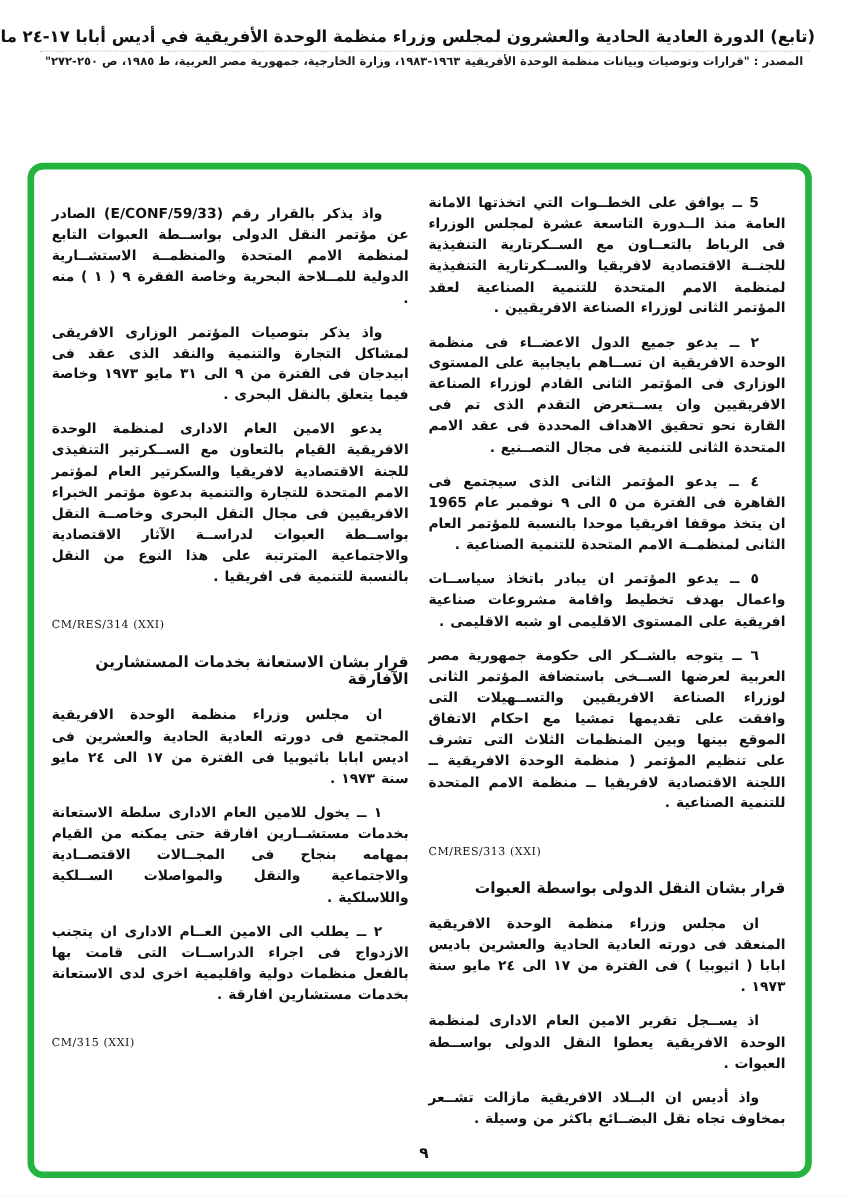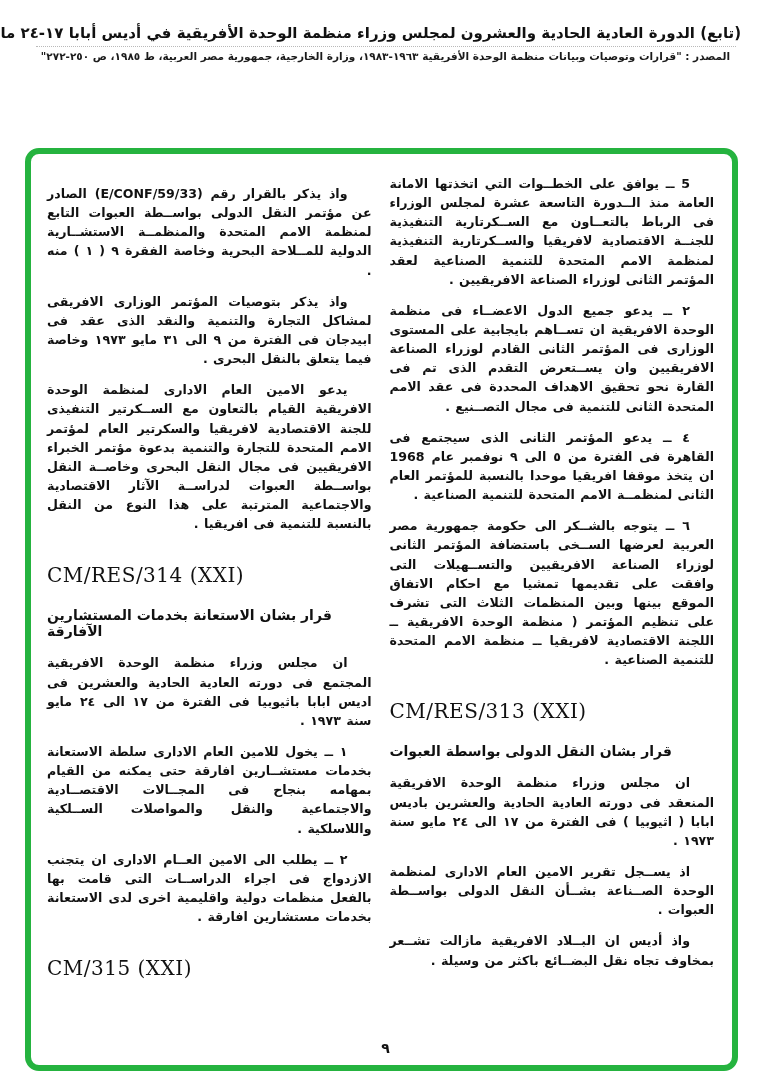--- a/index.html
+++ b/index.html
@@ -61,28 +61,28 @@
     font-size: 12.6px;
     font-weight: 700;
     line-height: 1.52;
     margin: 0 0 12px 0;
     word-spacing: 1px;
   }
   .res-ref {
     direction: ltr;
     text-align: left;
     font-family: "DejaVu Serif", "Liberation Serif", serif;
-    font-size: 20px;
+    font-size: 10px;
     font-weight: 400;
     letter-spacing: 0.5px;
     margin: 30px 0 20px 0;
   }
   .res-heading {
     direction: rtl;
-    text-align: left;
+    text-align: right;
     font-size: 14px;
     font-weight: 700;
     margin: 0 0 14px 0;
   }
   
   .footer {
     position: absolute;
     left: 0; right: 0;
     top: 1038px;
     text-align: center;
@@ -115,26 +115,27 @@
         <p class="body-p">ان مجلس وزراء منظمة الوحدة الافريقية المجتمع فى دورته العادية الحادية والعشرين فى اديس ابابا باثيوبيا فى الفترة من ١٧ الى ٢٤ مايو سنة ١٩٧٣ .</p>
         <p class="body-p">١ ــ يخول للامين العام الادارى سلطة الاستعانة بخدمات مستشــارين افارقة حتى يمكنه من القيام بمهامه بنجاح فى المجــالات الاقتصــادية والاجتماعية والنقل والمواصلات الســلكية واللاسلكية .</p>
         <p class="body-p">٢ ــ يطلب الى الامين العــام الادارى ان يتجنب الازدواج فى اجراء الدراســات التى قامت بها بالفعل منظمات دولية واقليمية اخرى لدى الاستعانة بخدمات مستشارين افارقة .</p>
         <div class="res-ref">CM/315  (XXI)</div>
 
       </div>
 
       <div class="col col-right">
         <p class="body-p">5 ــ يوافق على الخطــوات التي اتخذتها الامانة العامة منذ الــدورة التاسعة عشرة لمجلس الوزراء فى الرباط بالتعــاون مع الســكرتارية التنفيذية للجنــة الاقتصادية لافريقيا والســكرتارية التنفيذية لمنظمة الامم المتحدة للتنمية الصناعية لعقد المؤتمر الثانى لوزراء الصناعة الافريقيين .</p>
         <p class="body-p">٢ ــ يدعو جميع الدول الاعضــاء فى منظمة الوحدة الافريقية ان تســاهم بايجابية على المستوى الوزارى فى المؤتمر الثانى القادم لوزراء الصناعة الافريقيين وان يســتعرض التقدم الذى تم فى القارة نحو تحقيق الاهداف المحددة فى عقد الامم المتحدة الثانى للتنمية فى مجال التصــنيع .</p>
-        <p class="body-p">٤ ــ يدعو المؤتمر الثانى الذى سيجتمع فى القاهرة فى الفترة من ٥ الى ٩ نوفمبر عام 1968 ان يتخذ موقفا افريقيا موحدا بالنسبة للمؤتمر العام الثانى لمنظمــة الامم المتحدة للتنمية الصناعية .</p>
+        <p class="body-p">٤ ــ يدعو المؤتمر الثانى الذى سيجتمع فى القاهرة فى الفترة من ٥ الى ٩ نوفمبر عام 1965 ان يتخذ موقفا افريقيا موحدا بالنسبة للمؤتمر العام الثانى لمنظمــة الامم المتحدة للتنمية الصناعية .</p>
+        <p class="body-p">٥ ــ يدعو المؤتمر ان يبادر باتخاذ سياســات واعمال بهدف تخطيط واقامة مشروعات صناعية افريقية على المستوى الاقليمى او شبه الاقليمى .</p>
         <p class="body-p">٦ ــ يتوجه بالشــكر الى حكومة جمهورية مصر العربية لعرضها الســخى باستضافة المؤتمر الثانى لوزراء الصناعة الافريقيين والتســهيلات التى وافقت على تقديمها تمشيا مع احكام الاتفاق الموقع بينها وبين المنظمات الثلاث التى تشرف على تنظيم المؤتمر ( منظمة الوحدة الافريقية ــ اللجنة الاقتصادية لافريقيا ــ منظمة الامم المتحدة للتنمية الصناعية .</p>
         <div class="res-ref">CM/RES/313  (XXI)</div>
         <h3 class="res-heading">قرار بشان النقل الدولى بواسطة العبوات</h3>
         <p class="body-p">ان مجلس وزراء منظمة الوحدة الافريقية المنعقد فى دورته العادية الحادية والعشرين باديس ابابا ( اثيوبيا ) فى الفترة من ١٧ الى ٢٤ مايو سنة ١٩٧٣ .</p>
-        <p class="body-p">اذ يســجل تقرير الامين العام الادارى لمنظمة الوحدة الصــناعة بشــأن النقل الدولى بواســطة العبوات .</p>
+        <p class="body-p">اذ يســجل تقرير الامين العام الادارى لمنظمة الوحدة الافريقية يعطوا النقل الدولى بواســطة العبوات .</p>
         <p class="body-p">واذ أديس ان البــلاد الافريقية مازالت تشــعر بمخاوف تجاه نقل البضــائع باكثر من وسيلة .</p>
       </div>
 
     </div>
   </div>
 
   <div class="footer">
     <span class="page-number">٩</span>
   </div>
 

